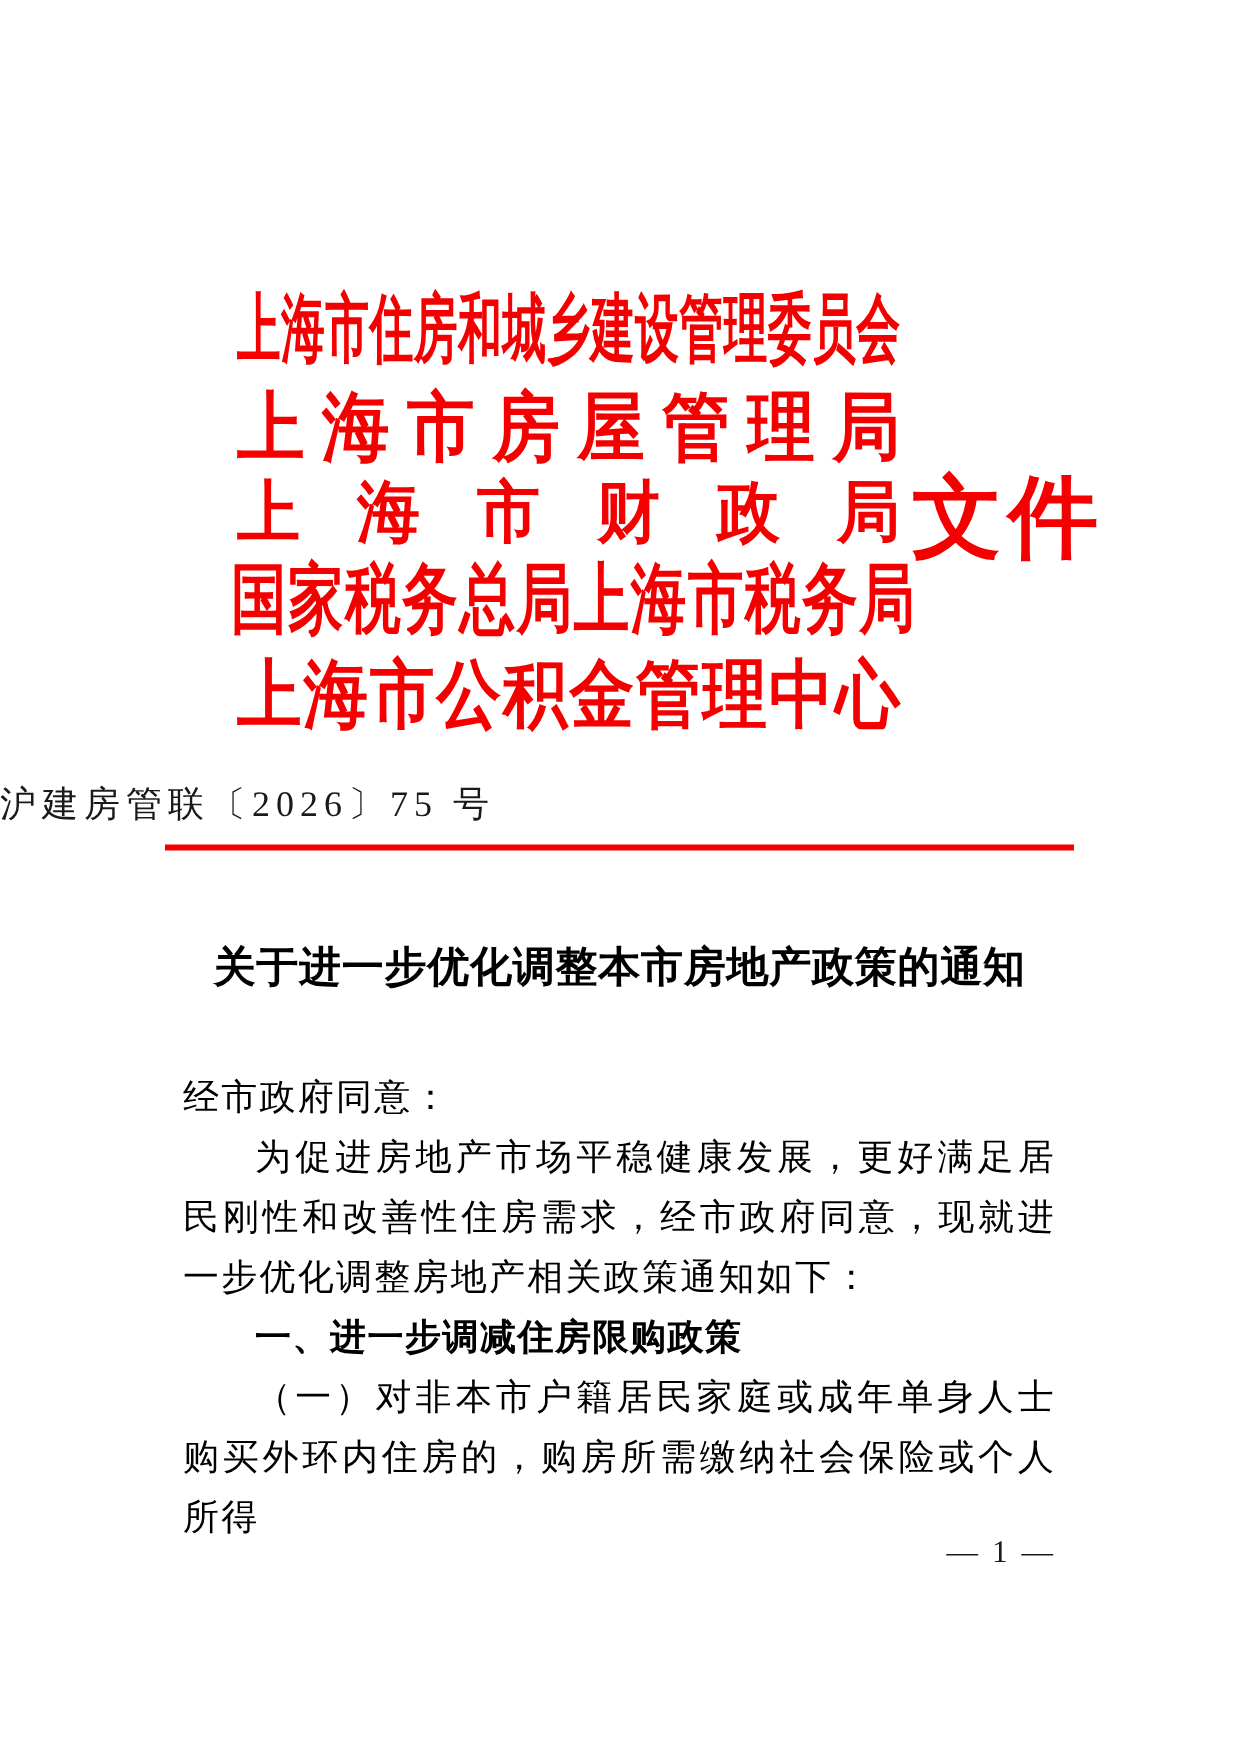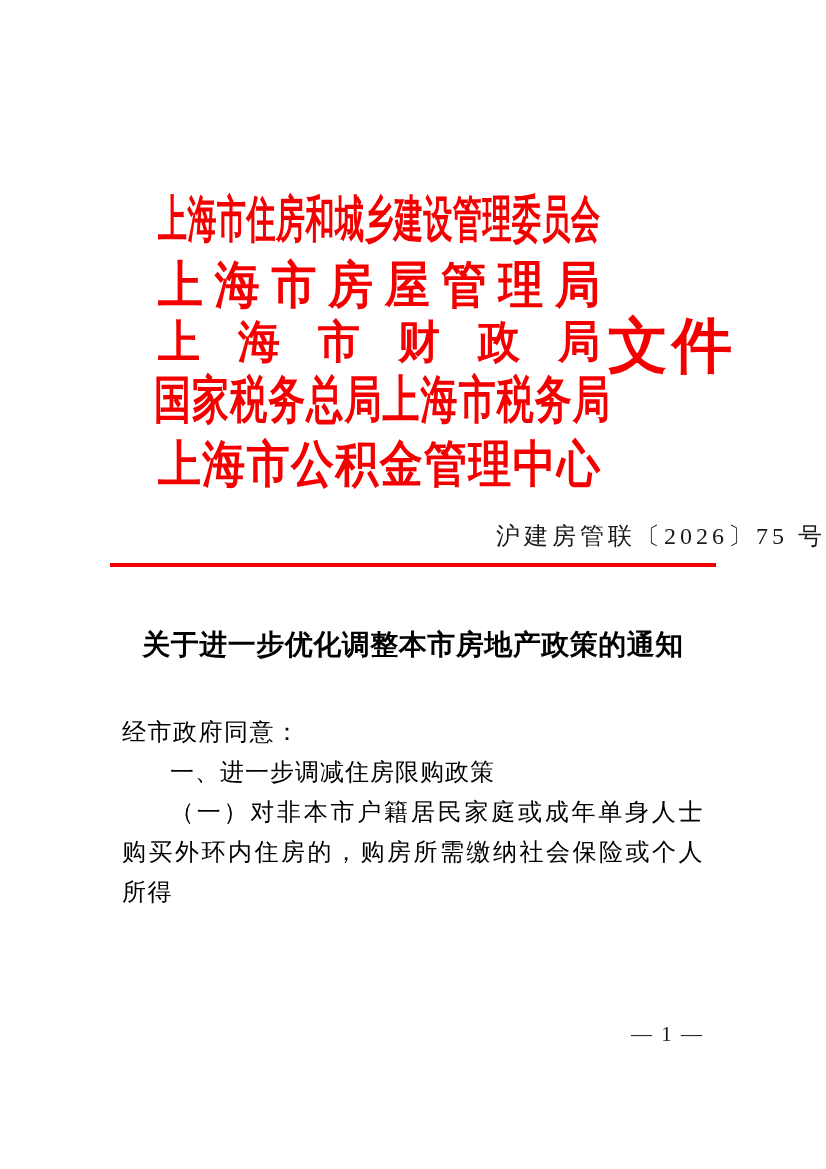--- a/index.html
+++ b/index.html
@@ -46,21 +46,21 @@
     font-family: "DejaVu Serif", "Liberation Serif", serif;
     white-space: nowrap;
   }
 
   
   .doc-number {
     position: absolute;
     top: 520px;
     left: 0;
     width: 100%;
-    text-align: right;
+    text-align: left;
     font-size: 24px;
     letter-spacing: 4px;
     color: #1a1a1a;
   }
 
   
   .red-rule {
     position: absolute;
     top: 563px;
     left: 110px;
@@ -92,21 +92,21 @@
     font-size: 24px;
     line-height: 40px;
     letter-spacing: 1.5px;
     text-align: justify;
     text-justify: inter-ideograph;
   }
   .body-text p { margin: 0; }
   .para { text-indent: 2em; }
   .section-heading {
     text-indent: 2em;
-    font-weight: normal;
+    font-weight: bold;
     letter-spacing: 1px;
     font-family: "Liberation Sans", "DejaVu Sans", sans-serif;
   }
 
   
   .page-number {
     position: absolute;
     top: 1022px;
     right: 122px;
     font-size: 21px;
@@ -186,19 +186,20 @@
   </header>
 
   <div class="doc-number">沪建房管联〔2026〕75 号</div>
 
   <div class="red-rule"></div>
 
   <h1 class="title">关于进一步优化调整本市房地产政策的通知</h1>
 
   <main class="body-text">
     <p>经市政府同意：</p>
+    <p class="para">为促进房地产市场平稳健康发展，更好满足居民刚性和改善性住房需求，经市政府同意，现就进一步优化调整房地产相关政策通知如下：</p>
     <p class="section-heading">一、进一步调减住房限购政策</p>
     <p class="para">（一）对非本市户籍居民家庭或成年单身人士购买外环内住房的，购房所需缴纳社会保险或个人所得</p>
   </main>
 
   <div class="page-number">— 1 —</div>
 
 </div>
 
 </body></html>

